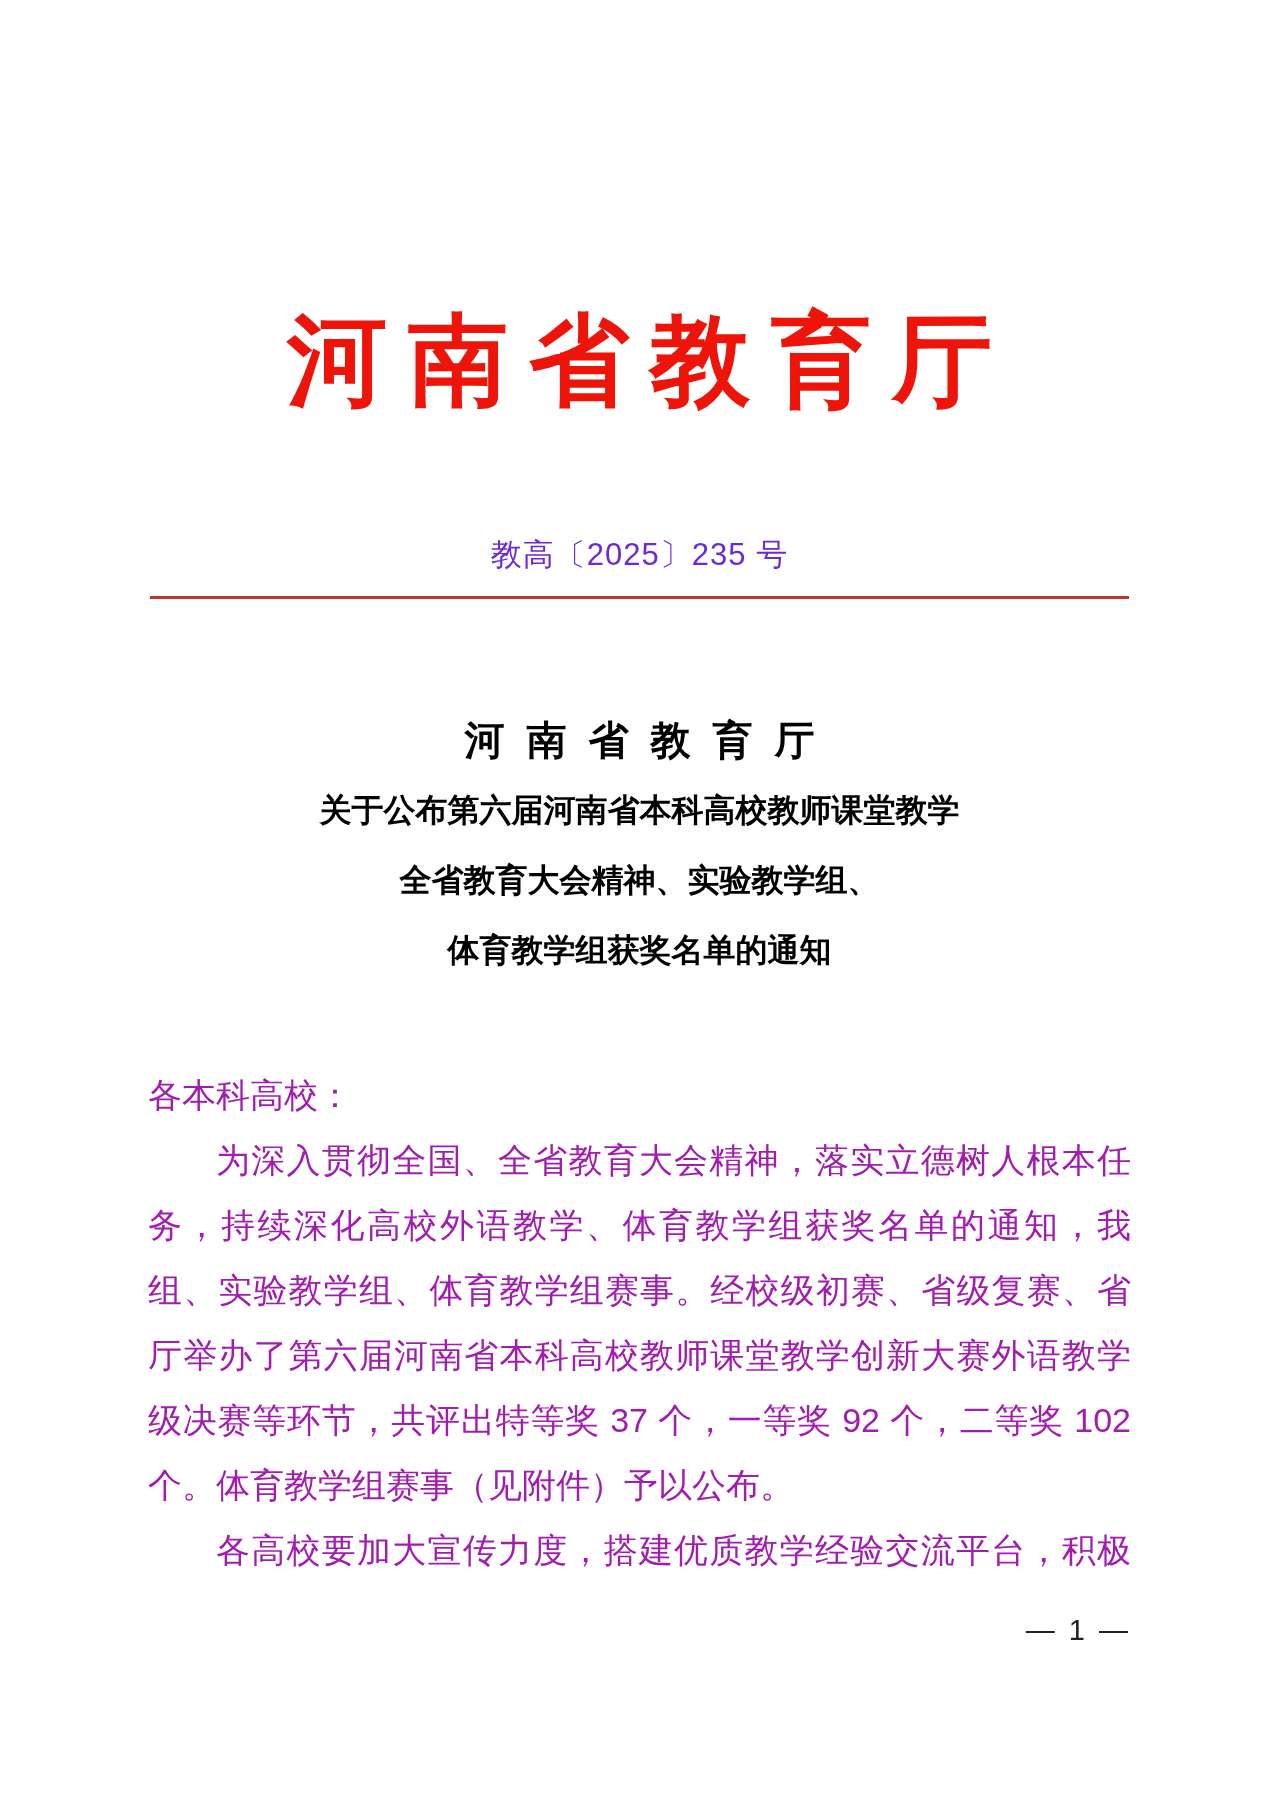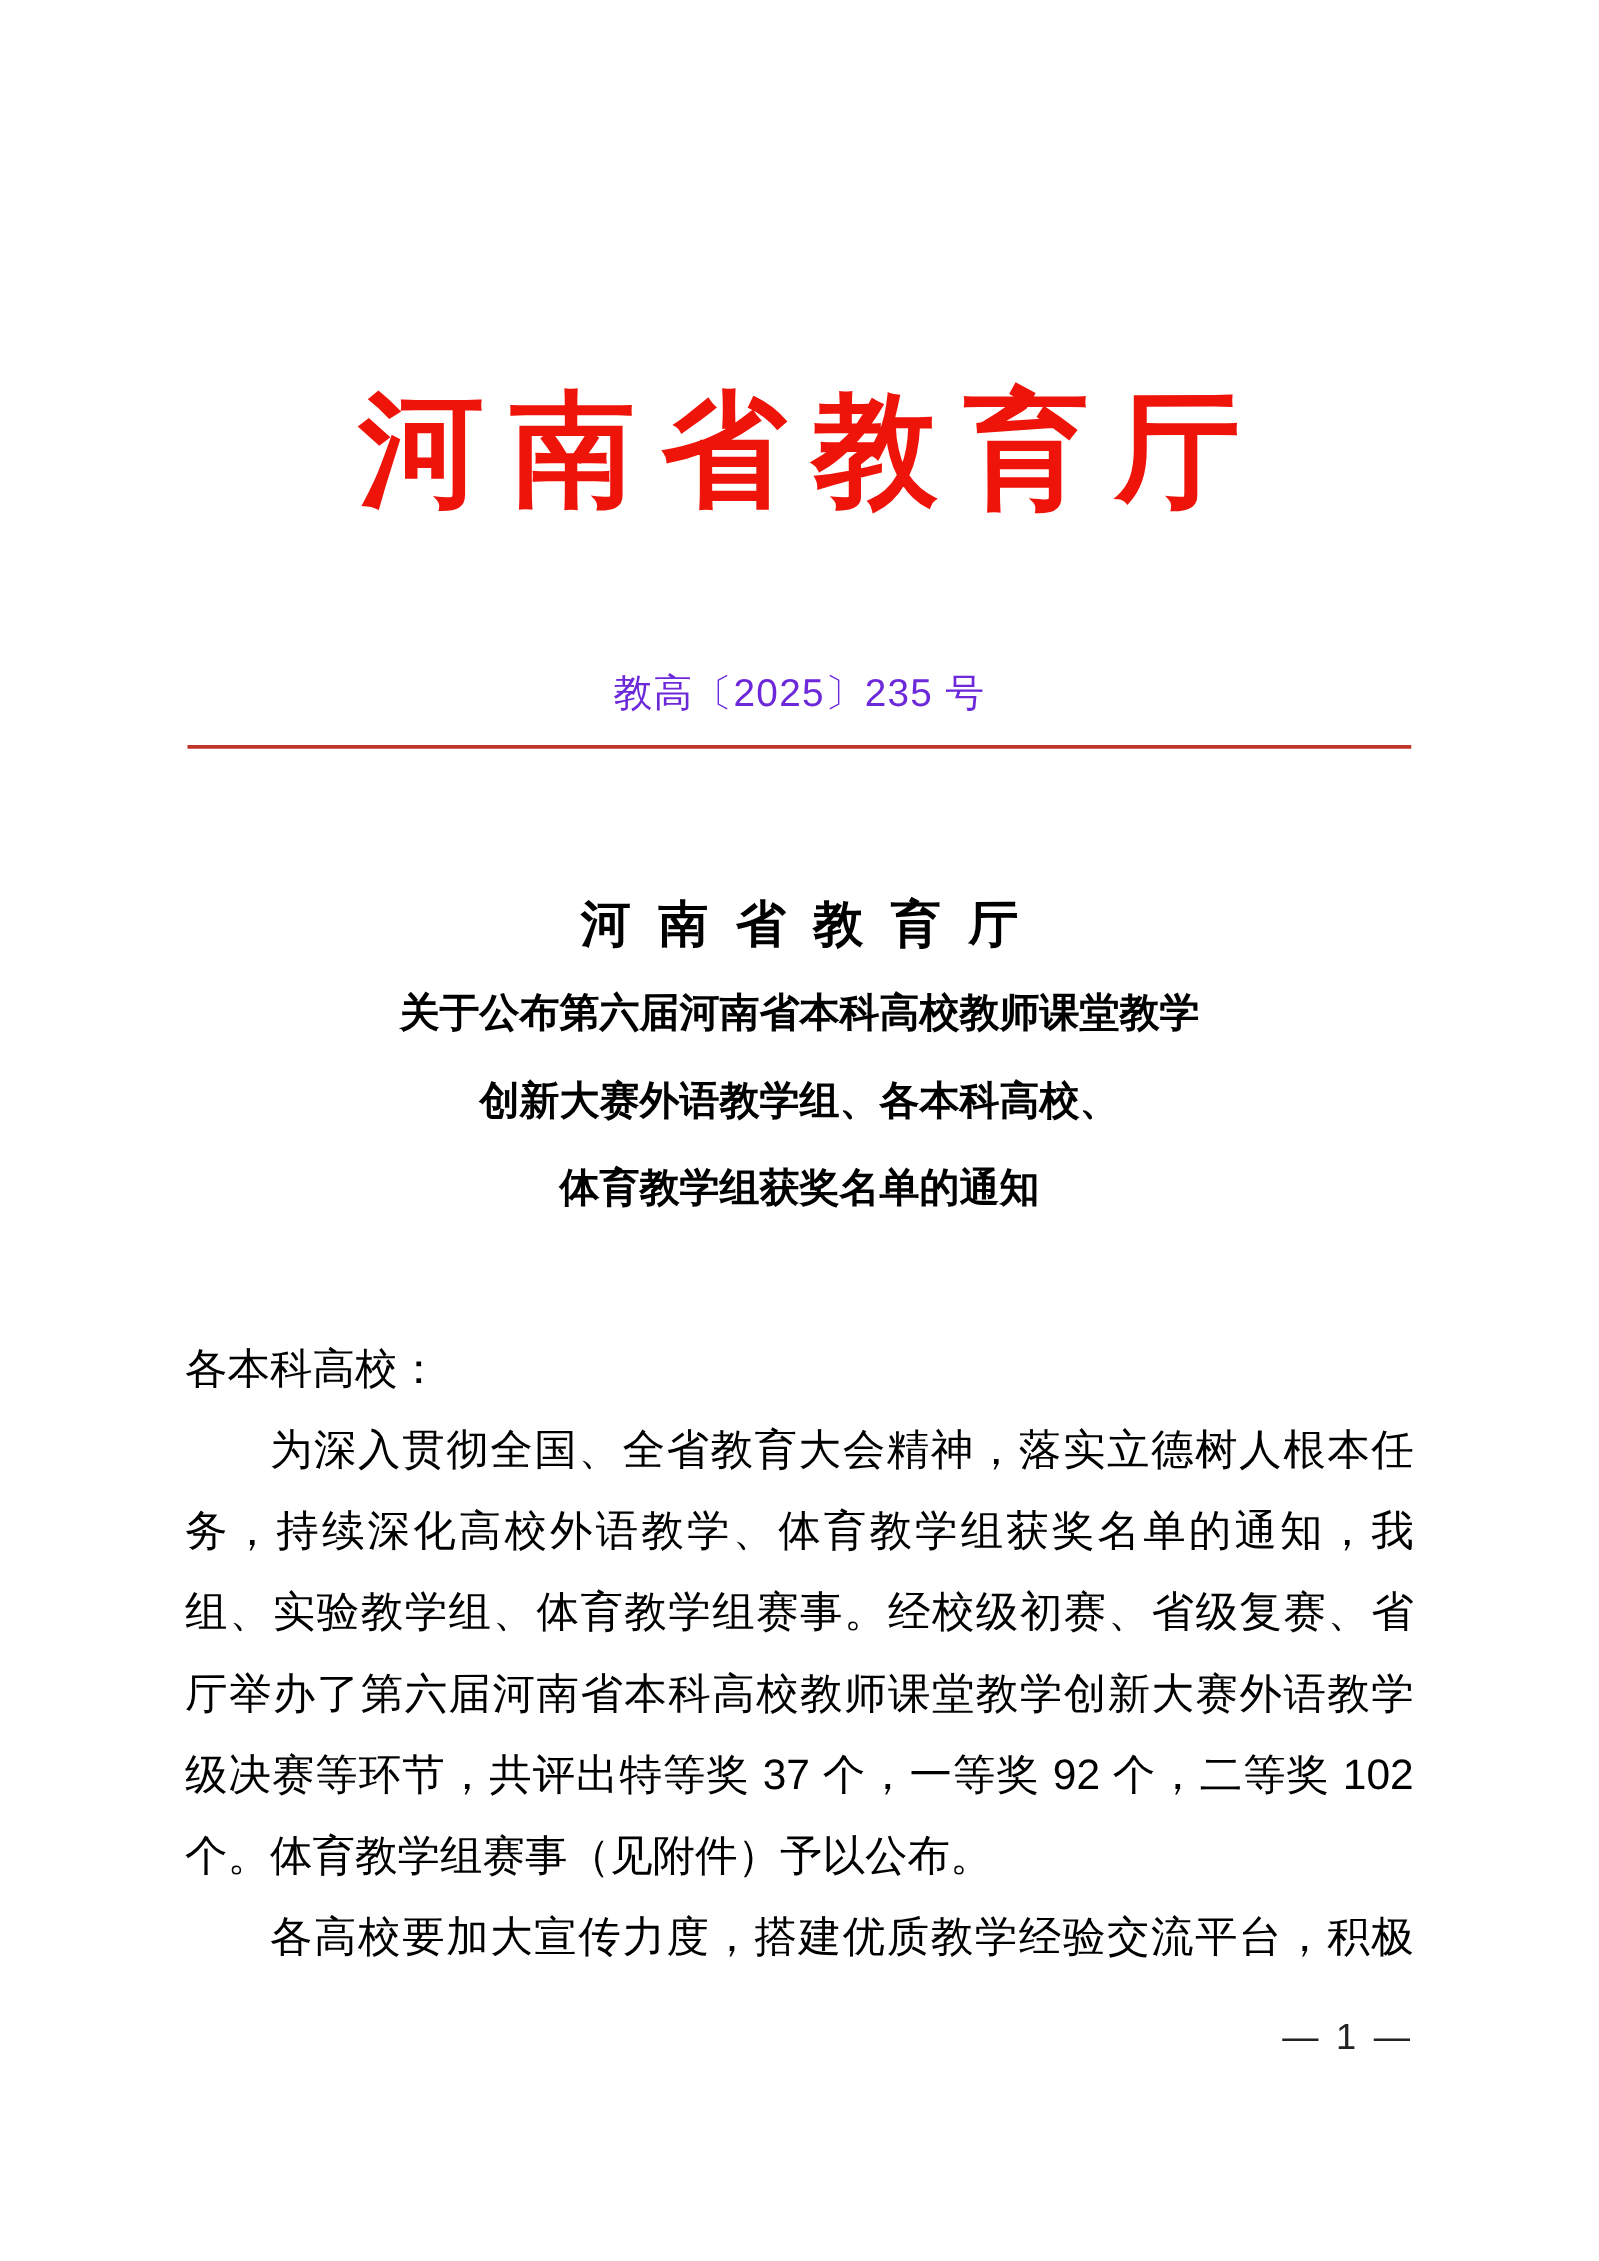--- a/index.html
+++ b/index.html
@@ -73,21 +73,21 @@
     padding-left: 22px;
   }
   
   .body-text {
     position: absolute;
     top: 1063px;
     left: 148px;
     width: 983px;
     font-size: 34px;
     line-height: 65px;
-    color: #000000;
+    color: #a21caf;
   }
   .b-line {
     white-space: nowrap;
     text-align: left;
   }
   .b-line.fill {
     white-space: normal;
     text-align: justify;
     text-align-last: justify;
   }
@@ -112,21 +112,21 @@
 
   <div class="agency-title">河南省教育厅</div>
 
   <div class="doc-number">教高〔2025〕235 号</div>
 
   <div class="red-divider"></div>
 
   <div class="notice-title">
     <div class="t-line spaced">河南省教育厅</div>
     <div class="t-line">关于公布第六届河南省本科高校教师课堂教学</div>
-    <div class="t-line">创新大赛外语教学组、各本科高校、</div>
+    <div class="t-line">全省教育大会精神、实验教学组、</div>
     <div class="t-line">体育教学组获奖名单的通知</div>
   </div>
 
   <div class="body-text">
     <div class="b-line">各本科高校：</div>
     <div class="b-line fill indent">为深入贯彻全国、全省教育大会精神，落实立德树人根本任</div>
     <div class="b-line fill">务，持续深化高校外语教学、体育教学组获奖名单的通知，我</div>
     <div class="b-line fill">组、实验教学组、体育教学组赛事。经校级初赛、省级复赛、省</div>
     <div class="b-line fill">厅举办了第六届河南省本科高校教师课堂教学创新大赛外语教学</div>
     <div class="b-line fill">级决赛等环节，共评出特等奖 37 个，一等奖 92 个，二等奖 102</div>

